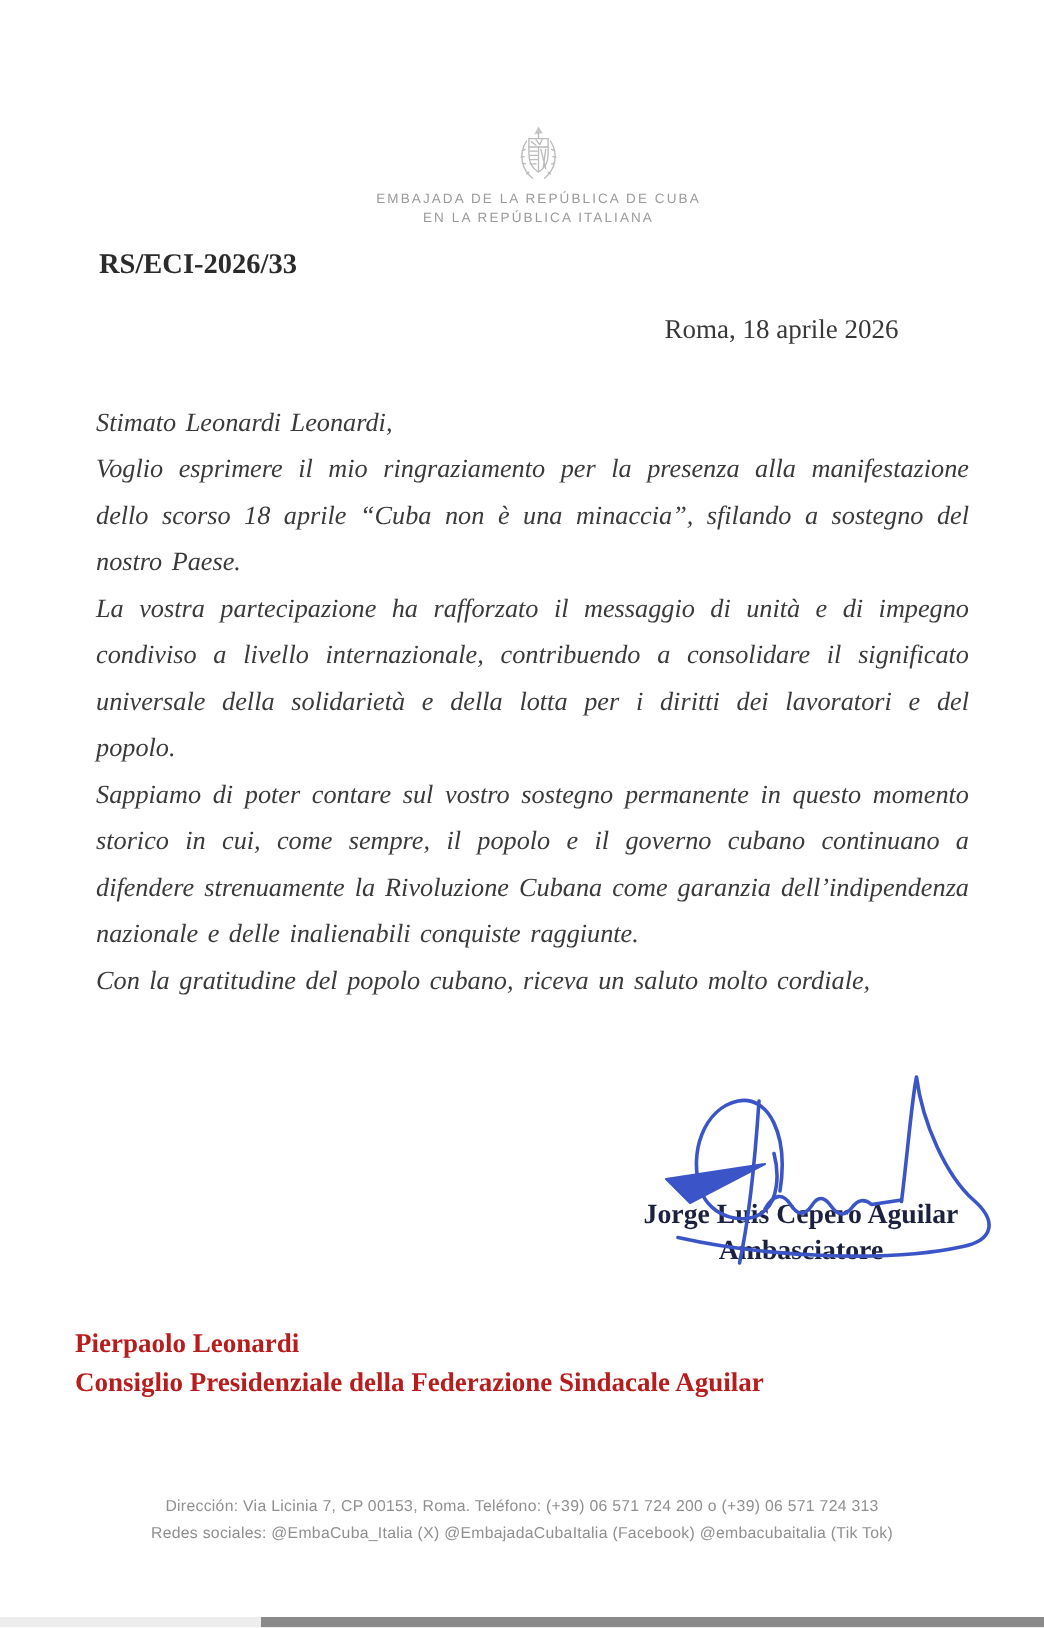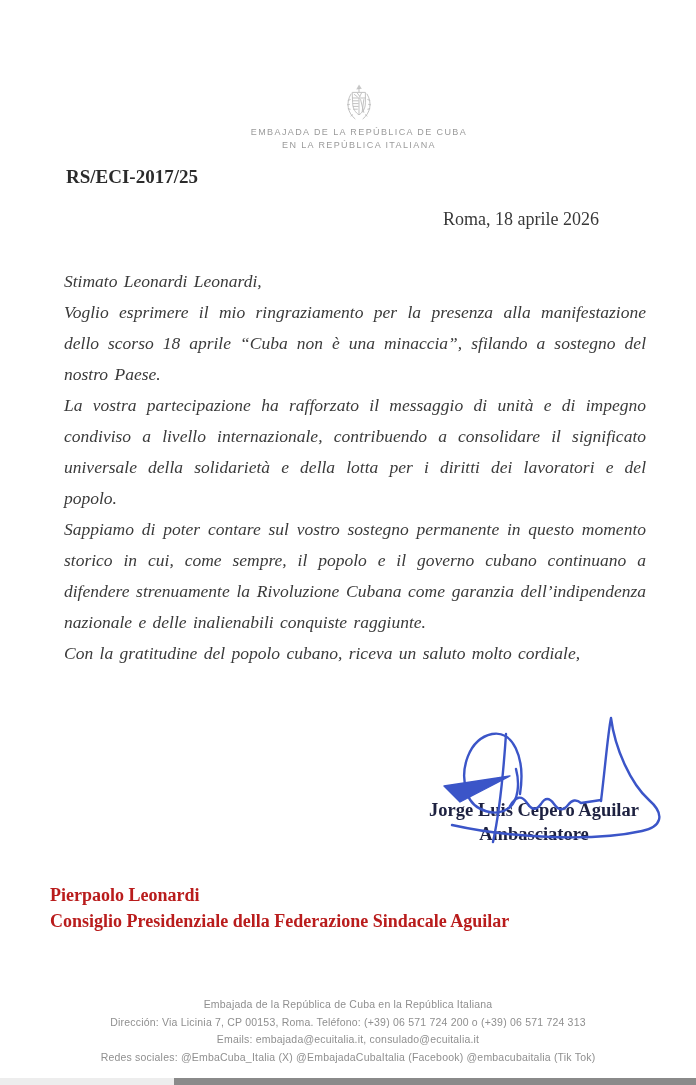--- a/index.html
+++ b/index.html
@@ -153,21 +153,21 @@
         <path d="M10 15 C 3 26 6 39 15 46"></path>
         <path d="M30 15 C 37 26 34 39 25 46"></path>
         <path d="M9 22 l-2.5 1 M8 28 l-2.5 0.5 M9 34 l-2.5 -0.5 M12 41 l-2 1.5"></path>
         <path d="M31 22 l2.5 1 M32 28 l2.5 0.5 M31 34 l2.5 -0.5 M28 41 l2 1.5"></path>
       </g>
     </svg>
     <div class="letterhead-line">EMBAJADA DE LA REPÚBLICA DE CUBA</div>
     <div class="letterhead-line">EN LA REPÚBLICA ITALIANA</div>
   </div>
 
-  <div class="reference">RS/ECI-2017/25</div>
+  <div class="reference">RS/ECI-2026/33</div>
 
   <div class="dateline">Roma, 18 aprile 2026</div>
 
   <div class="body-text">
     <p class="no-justify">Stimato Leonardi Leonardi,</p>
     <p>Voglio esprimere il mio ringraziamento per la presenza alla manifestazione dello scorso 18 aprile “Cuba non è una minaccia”, sfilando a sostegno del nostro Paese.</p>
     <p>La vostra partecipazione ha rafforzato il messaggio di unità e di impegno condiviso a livello internazionale, contribuendo a consolidare il significato universale della solidarietà e della lotta per i diritti dei lavoratori e del popolo.</p>
     <p>Sappiamo di poter contare sul vostro sostegno permanente in questo momento storico in cui, come sempre, il popolo e il governo cubano continuano a difendere strenuamente la Rivoluzione Cubana come garanzia dell’indipendenza nazionale e delle inalienabili conquiste raggiunte.</p>
     <p class="no-justify">Con la gratitudine del popolo cubano, riceva un saluto molto cordiale,</p>
   </div>
@@ -185,23 +185,21 @@
     <div class="signer-name">Jorge Luis Cepero Aguilar</div>
     <div class="signer-title">Ambasciatore</div>
   </div>
 
   <div class="addressee">
     <div>Pierpaolo Leonardi</div>
     <div>Consiglio Presidenziale della Federazione Sindacale Aguilar</div>
   </div>
 
   <div class="footer">
-    <div>Embajada de la República de Cuba en la República Italiana</div>
     <div>Dirección: Via Licinia 7, CP 00153, Roma. Teléfono: (+39) 06 571 724 200 o (+39) 06 571 724 313</div>
-    <div>Emails: embajada@ecuitalia.it, consulado@ecuitalia.it</div>
     <div>Redes sociales: @EmbaCuba_Italia (X) @EmbajadaCubaItalia (Facebook) @embacubaitalia (Tik Tok)</div>
   </div>
 
   <div class="scrollbar-track">
     <div class="scrollbar-thumb"></div>
   </div>
 
 </div>
 
 </body></html>

